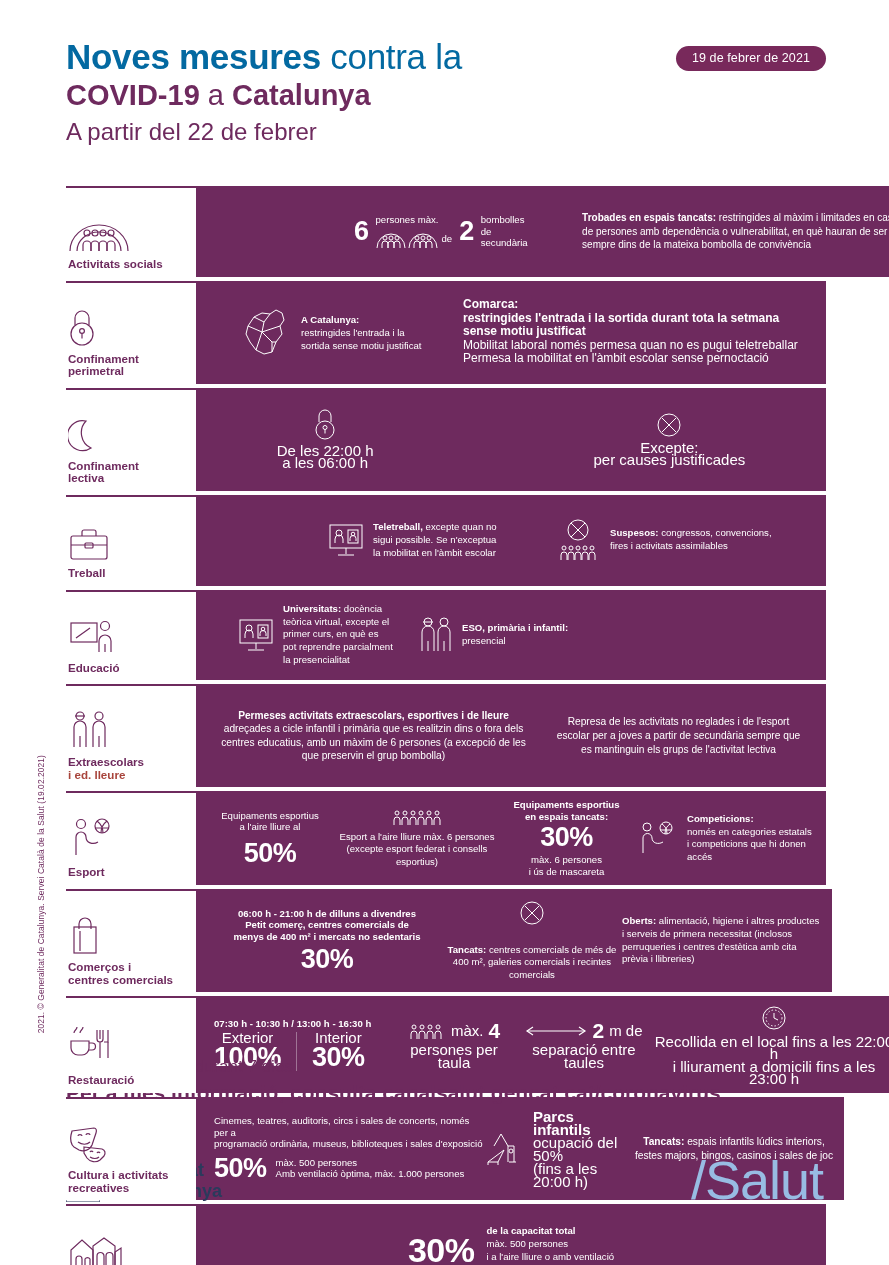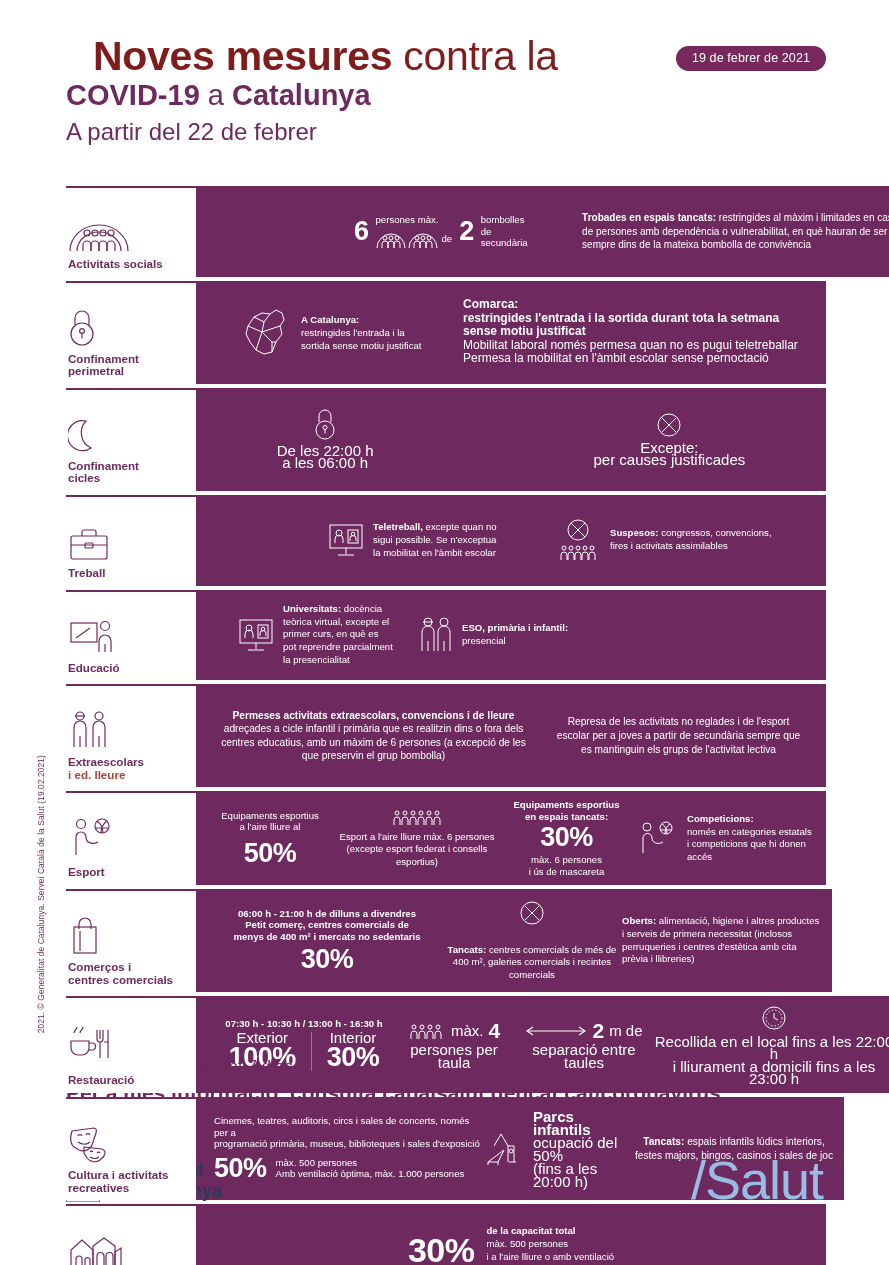--- a/index.html
+++ b/index.html
@@ -7,21 +7,21 @@
     width: 889px; height: 1265px;
     background: #ffffff;
     font-family: "Liberation Sans", sans-serif;
     color: #6E2A5E;
     overflow: hidden;
   }
   .page { position: relative; width: 889px; height: 1265px; }
 
   
   .header { position: absolute; left: 66px; top: 36px; width: 760px; }
-  .h-line1 { font-size: 41px; line-height: 41px; letter-spacing: -0.3px; color: #7f1d1d; margin-left: 27px; }
+  .h-line1 { font-size: 35px; line-height: 41px; letter-spacing: -0.3px; color: #0369a1; }
   .h-line1 .bold { font-weight: bold; }
   .h-line2 { font-size: 29px; line-height: 36px; font-weight: bold; color: #6E2A5E; }
   .h-line2 .reg { font-weight: normal; }
   .h-line3 { font-size: 24px; line-height: 34px; color: #6E2A5E; margin-top: 2px; }
   .date-badge {
     position: absolute; right: 0px; top: 10px;
     background: #78295B; color: #fff;
     border-radius: 13px; padding: 5px 16px 6px;
     font-size: 12.5px; font-weight: 400; letter-spacing: .1px;
     white-space: nowrap;
@@ -214,21 +214,21 @@
 
     <div class="row" style="min-height:70px">
       <div class="labcell">
         <div class="lab-icon">
           <svg width="30" height="36" viewBox="0 0 30 36">
               <path d="M23 30 A15 15 0 1 1 18 3 A17 17 0 0 0 23 30 Z" fill="none" stroke="#6E2A5E" stroke-width="1.2"></path>
             </svg>
         </div>
         <div class="lab-text">
           <div>Confinament</div>
-          <div>cicles</div>
+          <div>lectiva</div>
         </div>
       </div>
       <div class="content" style="justify-content:center; gap:0">
         <div class="col tc" style="align-items:center; margin-right:120px">
           <span class="ic">
             <svg width="22" height="32" viewBox="0 0 22 32">
                 <g fill="none" stroke="#fff" stroke-width="1">
               <path d="M5 13V7a6 6 0 0 1 12 0v6"></path>
                   <circle cx="11" cy="21" r="9"></circle>
                   <circle cx="11" cy="18.5" r="2"></circle>
@@ -383,21 +383,21 @@
           </g>
             </svg>
         </div>
         <div class="lab-text">
           <div>Extraescolars</div>
           <div class="accent">i ed. lleure</div>
         </div>
       </div>
       <div class="content" style="justify-content:space-around">
         <div class="t tc" style="width:310px; line-height:13.6px; font-size:10.2px">
-          <b>Permeses activitats extraescolars, convencions i de lleure</b><br>
+          <b>Permeses activitats extraescolars, esportives i de lleure</b><br>
           <span>adreçades a cicle infantil i primària que es realitzin dins o fora dels centres educatius, amb un màxim de 6 persones (a excepció de les que preservin el grup bombolla)</span>
         </div>
         <div class="t tc" style="width:250px; line-height:13.6px; font-size:10.2px">Represa de les activitats no reglades i de l'esport escolar per a joves a partir de secundària sempre que es mantinguin els grups de l'activitat lectiva</div>
       </div>
     </div>
 
     <div class="row" style="min-height:78px">
       <div class="labcell">
         <div class="lab-icon">
           <svg width="48" height="40" viewBox="0 0 48 40">
@@ -515,21 +515,21 @@
                 <path d="M21 19h3a3.5 3.5 0 0 1 0 7h-3"></path>
             <path d="M29 6v9a3 3 0 0 0 6 0V6M32 6v9M32 18v16"></path>
                 <path d="M40 6v12h-4"></path>
                 <path d="M40 18v16"></path>
           </g>
             </svg>
         </div>
         <div class="lab-text">Restauració</div>
       </div>
       <div class="content" style="justify-content:space-between; padding-left:18px">
-        <div class="col" style="align-items:center; width:180px">
+        <div class="col" style="align-items:flex-start; width:180px">
           <span class="t" style="font-weight:bold">07:30 h - 10:30 h / 13:00 h - 16:30 h</span>
           <span class="cb" style="align-items:stretch; margin-top:2px">
             <span class="col tc" style="align-items:center">
               <span class="t-mid">Exterior</span>
               <span class="big">100%</span>
             </span>
             <span class="sep-v"></span>
             <span class="col tc" style="align-items:center">
               <span class="t-mid">Interior</span>
               <span class="big">30%</span>
@@ -604,21 +604,21 @@
             </svg>
         </div>
         <div class="lab-text">
           <div>Cultura i activitats</div>
           <div>recreatives</div>
         </div>
       </div>
       <div class="content" style="justify-content:space-between; padding-left:18px">
         <div class="col" style="width:270px">
           <span class="t">Cinemes, teatres, auditoris, circs i sales de concerts, només per a</span>
-          <span class="t">programació primària, museus, biblioteques i sales d'exposició</span>
+          <span class="t">programació ordinària, museus, biblioteques i sales d'exposició</span>
           <span class="cb" style="margin-top:5px; gap:9px">
             <span class="big">50%</span>
             <span class="col">
               <span class="t">màx. 500 persones</span>
               <span class="t">Amb ventilació òptima, màx. 1.000 persones</span>
             </span>
           </span>
         </div>
         <div class="cb" style="width:150px">
           <span class="ic">

